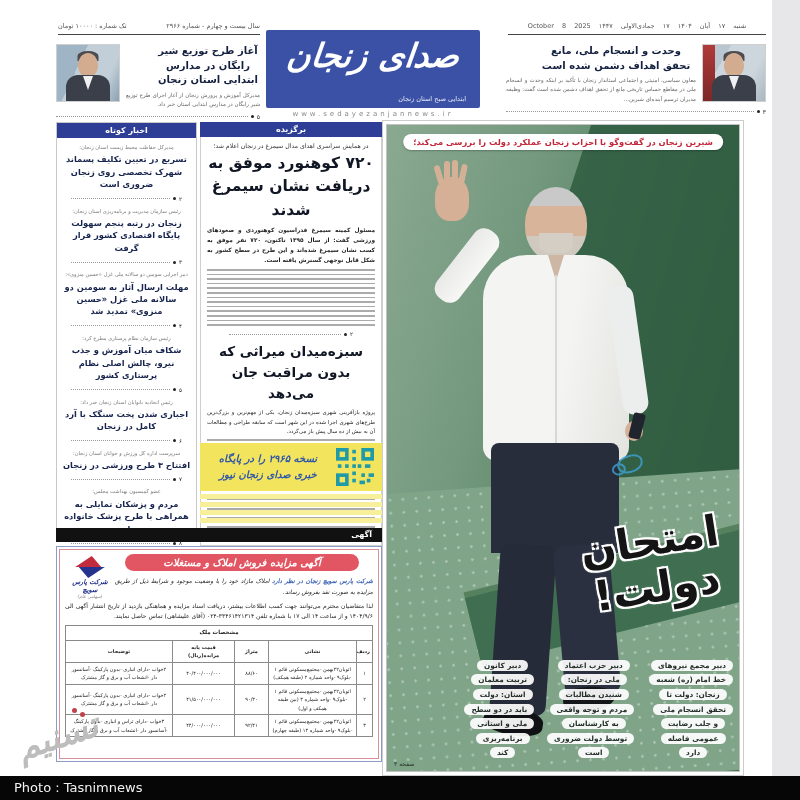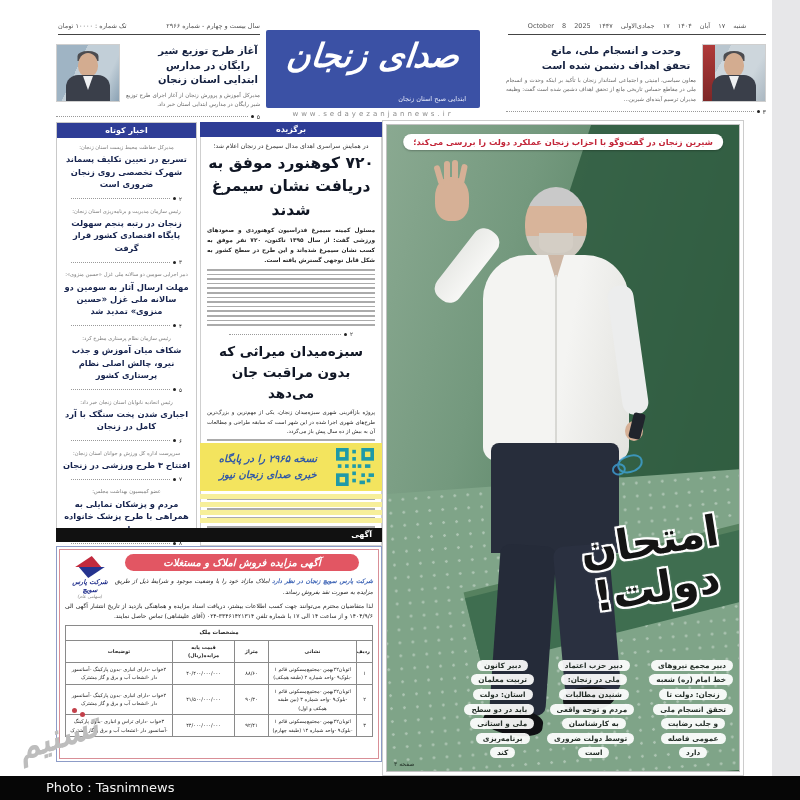--- a/index.html
+++ b/index.html
@@ -1,20 +1,20 @@
 <!DOCTYPE html>
 <html lang="fa" dir="rtl"><head>
 <meta charset="utf-8">
 <style>
   html,body{margin:0;padding:0;width:800px;height:800px;overflow:hidden;
     font-family:"DejaVu Sans",sans-serif;}
   .stage{position:relative;width:800px;height:800px;background:#e7e7e9;}
   .paper{position:absolute;left:0;top:0;width:772px;height:776px;background:#ffffff;}
   .credit-bar{position:absolute;left:0;top:776px;width:800px;height:24px;background:#060606;
-    color:#f2f2f2;font-size:13px;line-height:24px;padding-left:46px;box-sizing:border-box;direction:ltr;}
+    color:#f2f2f2;font-size:13px;line-height:24px;padding-left:14px;box-sizing:border-box;direction:ltr;}
 
   
   .dateline{position:absolute;left:508px;top:22px;width:258px;font-size:6.5px;color:#555;
     text-align:center;word-spacing:6px;border-bottom:1px solid #444;padding-bottom:4px;}
   .issueline{position:absolute;left:58px;top:22px;width:202px;font-size:6.5px;color:#555;
     display:flex;justify-content:space-between;border-bottom:1px solid #444;padding-bottom:4px;}
 
   .masthead{position:absolute;left:266px;top:30px;width:214px;height:78px;background:#3b51a5;
     border-radius:2px;color:#fff;}
   .masthead .mh-title{position:absolute;right:10px;top:6px;width:194px;text-align:center;

